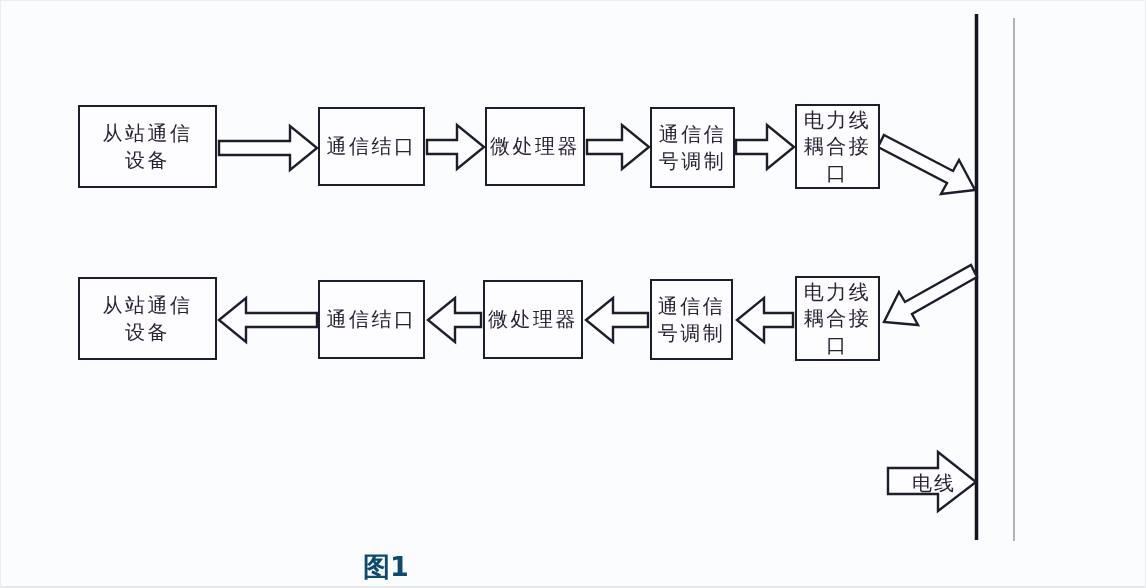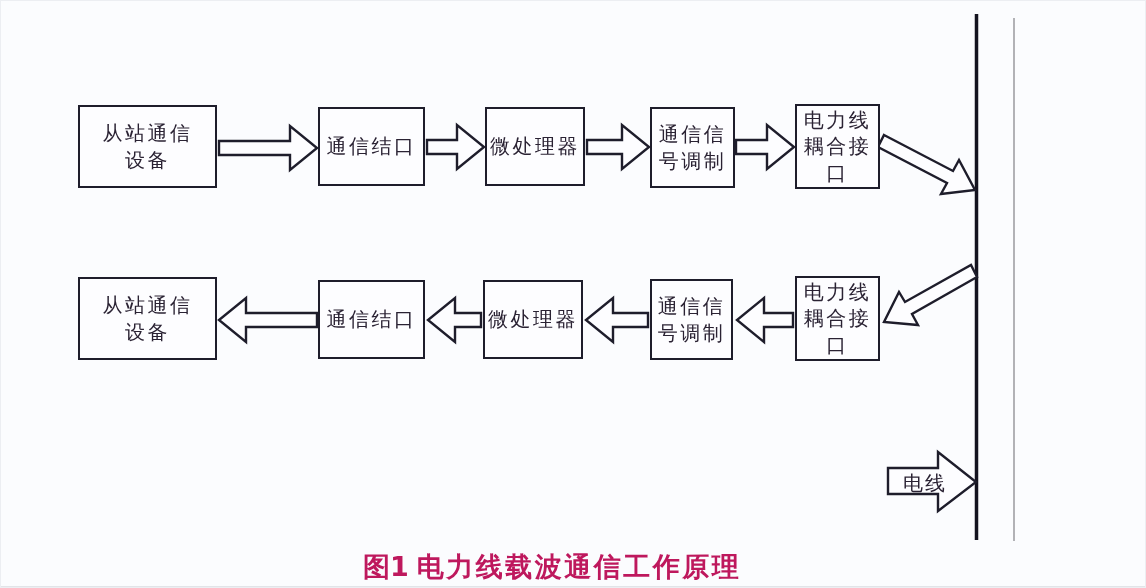--- a/index.html
+++ b/index.html
@@ -31,31 +31,31 @@
   }
   .box-label{
     white-space:pre-line;
     font-size:20px;
     letter-spacing:2.5px;
     line-height:1.32;
   }
   .wire-label{
     position:absolute;
     left:903px;top:470px;width:62px;
-    text-align:left;
+    text-align:center;
     font-size:20px;letter-spacing:2px;
     color:var(--text,#2a2233);
   }
   .caption{
     position:absolute;
     left:363px;top:549px;
-    display:flex;align-items:baseline;gap:8px;
+    display:flex;align-items:baseline;gap:32px;
     font-weight:bold;
     font-size:27px;
-    color:#be185d;
+    color:#0c4a6e;
   }
   .caption-title{letter-spacing:2.5px;}
 </style>
 </head>
 <body>
 
 <div class="stage">
 
   <svg class="overlay" width="1146" height="588" viewBox="0 0 1146 588">
 
@@ -116,16 +116,15 @@
   <div class="box" style="left:795px;top:276px;width:85px;height:85px">
     <span class="box-label">电力线
 耦合接
 口</span>
   </div>
 
   <div class="wire-label">电线</div>
 
   <div class="caption">
     <span class="caption-number">图1</span>
-    <span class="caption-title">电力线载波通信工作原理</span>
   </div>
 
 </div>
 
 </body></html>

